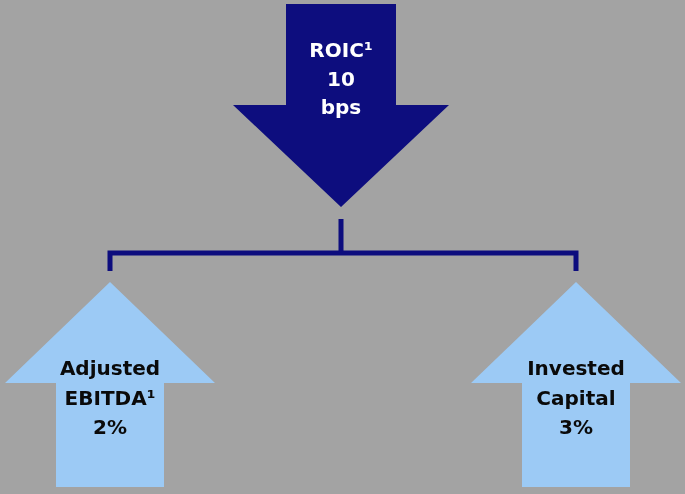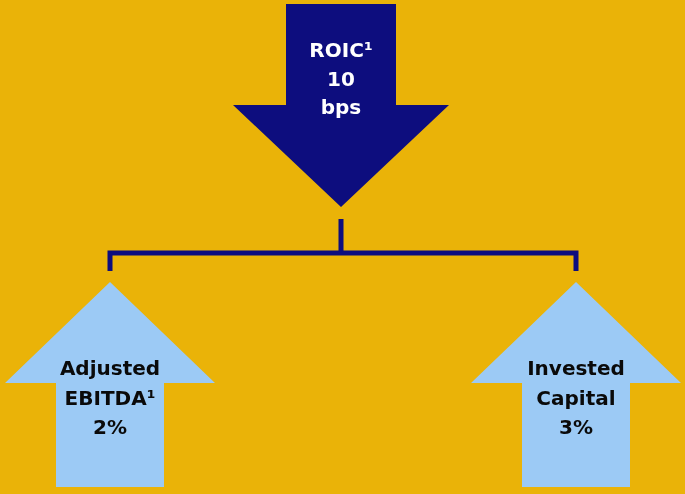--- a/index.html
+++ b/index.html
@@ -4,21 +4,21 @@
 <style>
   html, body {
     margin: 0;
     padding: 0;
     background: #ffffff;
   }
   .canvas {
     position: relative;
     width: 685px;
     height: 494px;
-    background: #eab308;
+    background: #a3a3a3;
     overflow: hidden;
   }
   svg text {
     font-family: "DejaVu Sans", "Liberation Sans", sans-serif;
     font-weight: bold;
     font-size: 20px;
     text-anchor: middle;
   }
 </style>
 </head>

